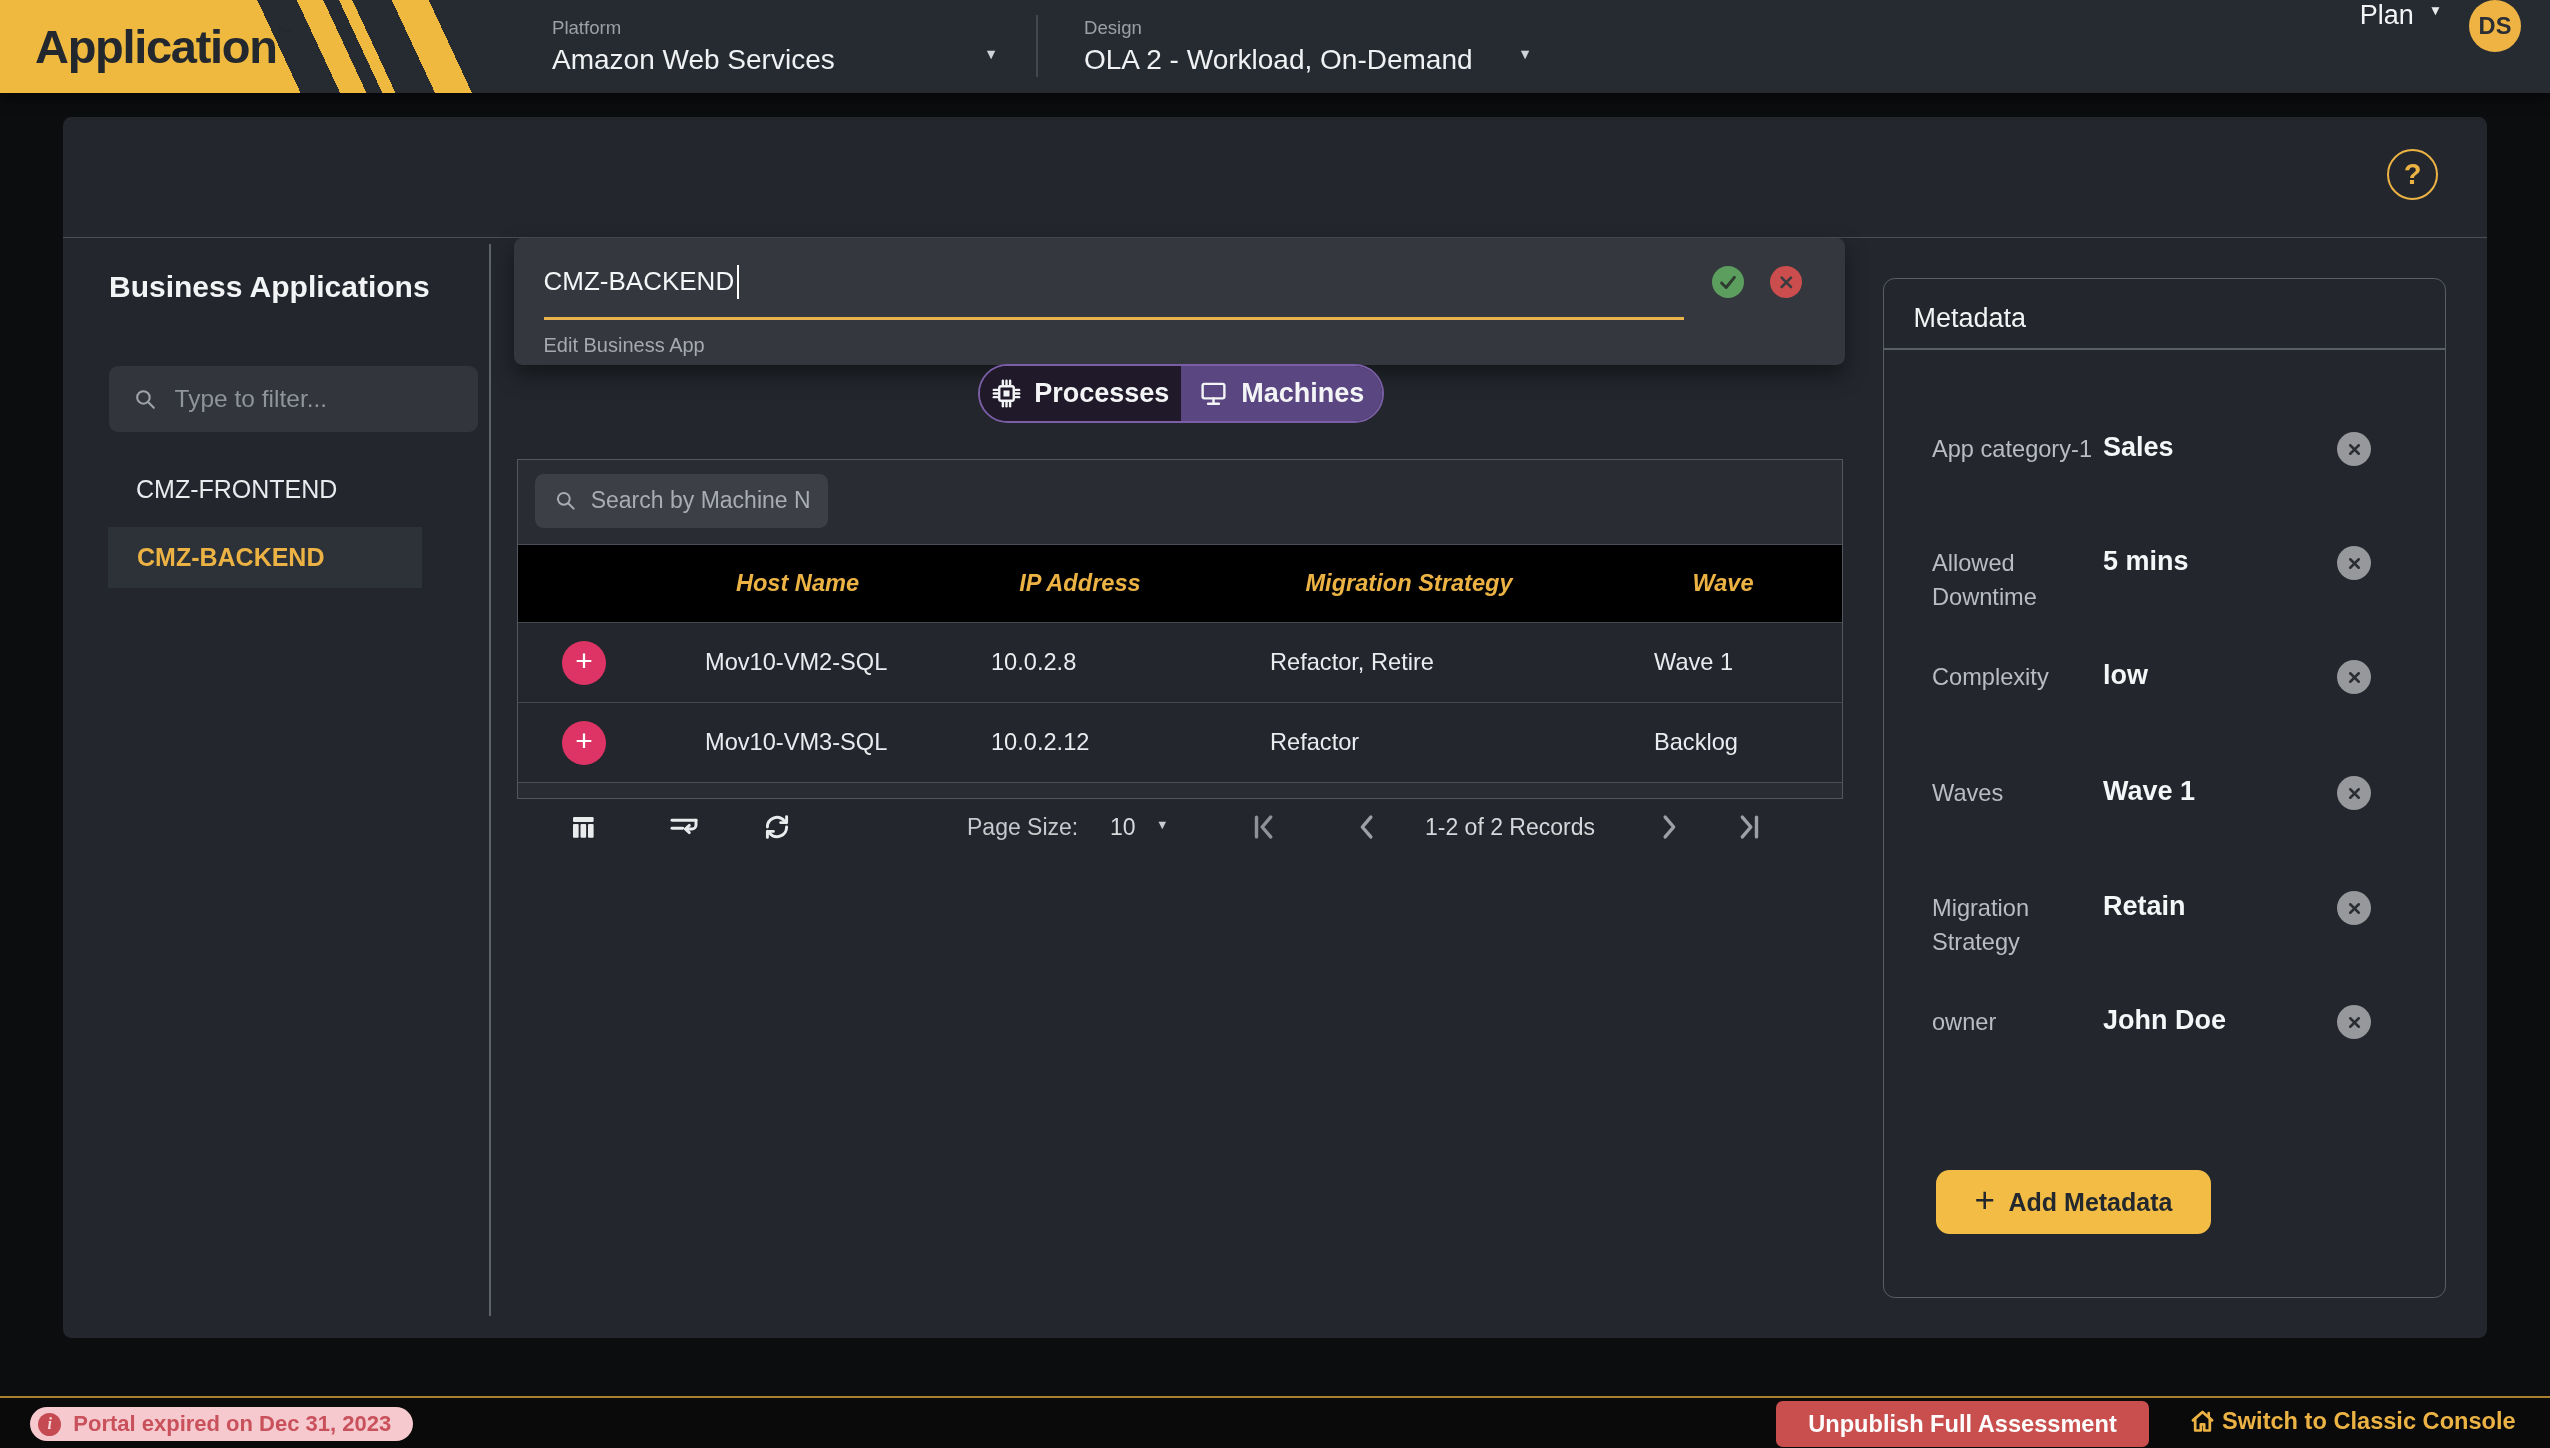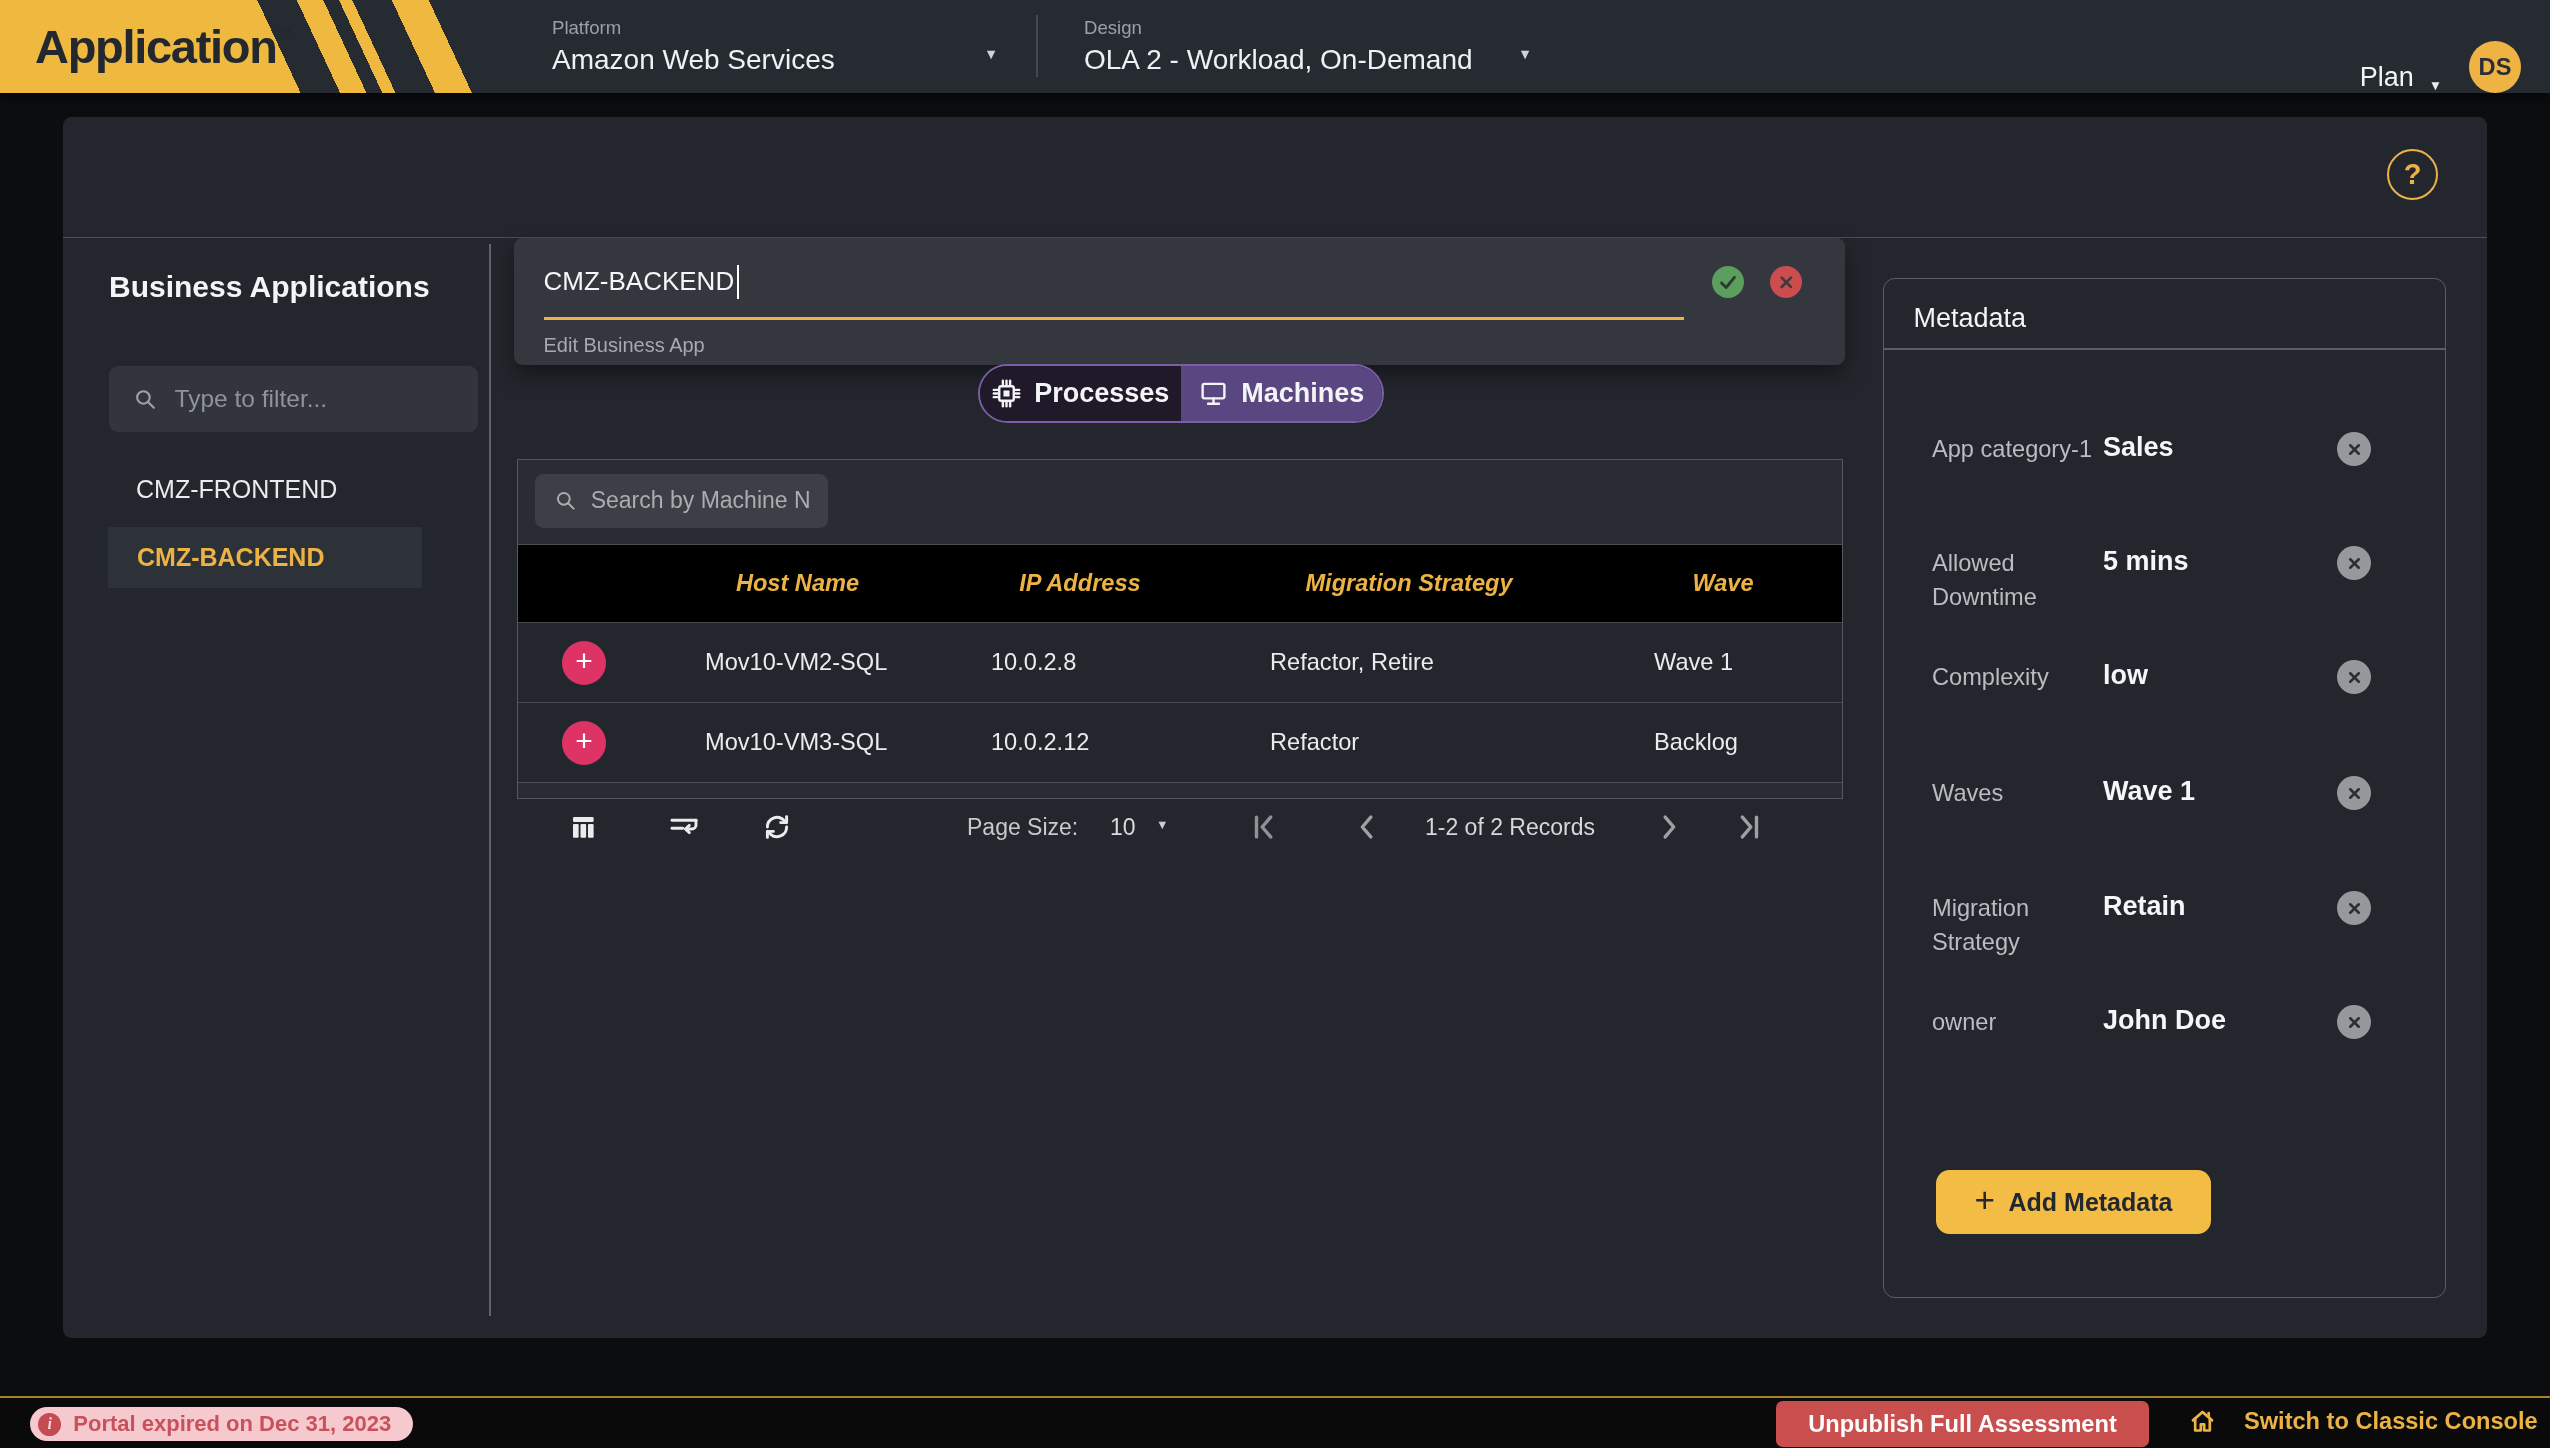--- a/index.html
+++ b/index.html
@@ -21,21 +21,21 @@
       #EFB93F 0 57%, #262B32 57% 64.5%, #EFB93F 64.5% 69.5%,
       #262B32 69.5% 72.5%, #EFB93F 72.5% 75%, #262B32 75% 82.5%,
       #EFB93F 82.5% 89.5%, #262B32 89.5% 100%); }
   .wordmark { font-size:47px; font-weight:700; color:#23272E; letter-spacing:-1.3px; }
   .wordmark sup { font-size:16px; font-weight:700; vertical-align:23.6px; letter-spacing:0; }
   .hgroup { position:absolute; top:0; height:93px; display:flex; flex-direction:column; justify-content:center; gap:5.9px; }
   .hgroup .lbl { font-size:18.6px; color:#9CA0A6; }
   .hgroup .val { font-size:28px; color:#EFF1F3; }
   .h-caret { position:absolute; top:46px; font-size:14.3px; color:#CFD3D7; cursor:default; }
   .h-divider { position:absolute; left:1036px; top:15px; height:62px; width:1.7px; background:#44484E; }
-  .h-right { position:absolute; right:29px; top:0; height:93px; display:flex; align-items:flex-end; gap:15px; }
+  .h-right { position:absolute; right:29px; top:0; height:93px; display:flex; align-items:flex-start; gap:15px; }
   .plan-label { font-size:27px; color:#F2F4F6; }
   .plan-caret { font-size:13.5px; color:#E9EBED; padding-top:3.4px; }
   .avatar { width:52px; height:52px; border-radius:50%; background:#EFB344; color:#2A2E35;
             font-size:23.6px; font-weight:700; display:flex; align-items:center; justify-content:center; margin-left:11.8px; }
 
   
   .card { position:absolute; left:63px; top:117px; width:2424px; height:1221px;
           background:#23272D; border-radius:8.4px; }
 
   .tabs { position:absolute; left:72px; top:32px; height:56px; display:flex; align-items:center; gap:40px; }
@@ -132,21 +132,21 @@
                 border-top:2.5px solid #A8802F; }
   .expired-badge { position:absolute; left:29.5px; top:9.3px; height:34px; background:#F6C9CE; border-radius:17px;
                    display:flex; align-items:center; gap:11.8px; padding:0 22px 0 8.4px; }
   .expired-badge .i-circle { width:23.6px; height:23.6px; border-radius:50%; background:#C64A52; color:#F8D6DA;
                              font-size:16px; font-weight:700; display:flex; align-items:center; justify-content:center;
                              font-family:"Liberation Serif", serif; font-style:italic; }
   .expired-badge .txt { font-size:22px; font-weight:700; color:#C8515B; white-space:nowrap; }
   .unpublish-btn { position:absolute; left:1776px; top:3.4px; width:373px; height:46px; background:#C94E4E;
                    border-radius:6.7px; color:#FDFDFD; font-size:23.6px; font-weight:600;
                    display:flex; align-items:center; justify-content:center; cursor:pointer; }
-  .switch-link { position:absolute; left:2189px; top:10px; display:flex; align-items:center; gap:28px; cursor:pointer; }
+  .switch-link { position:absolute; left:2189px; top:10px; display:flex; align-items:center; gap:6px; cursor:pointer; }
   .switch-link .txt { font-size:23.6px; font-weight:700; color:#ECB344; white-space:nowrap; }
 </style>
 </head>
 <body>
 
 <div class="header">
   <div class="logo-block">
     <div class="wordmark"><span>Application</span><sup>™</sup></div>
   </div>
 

